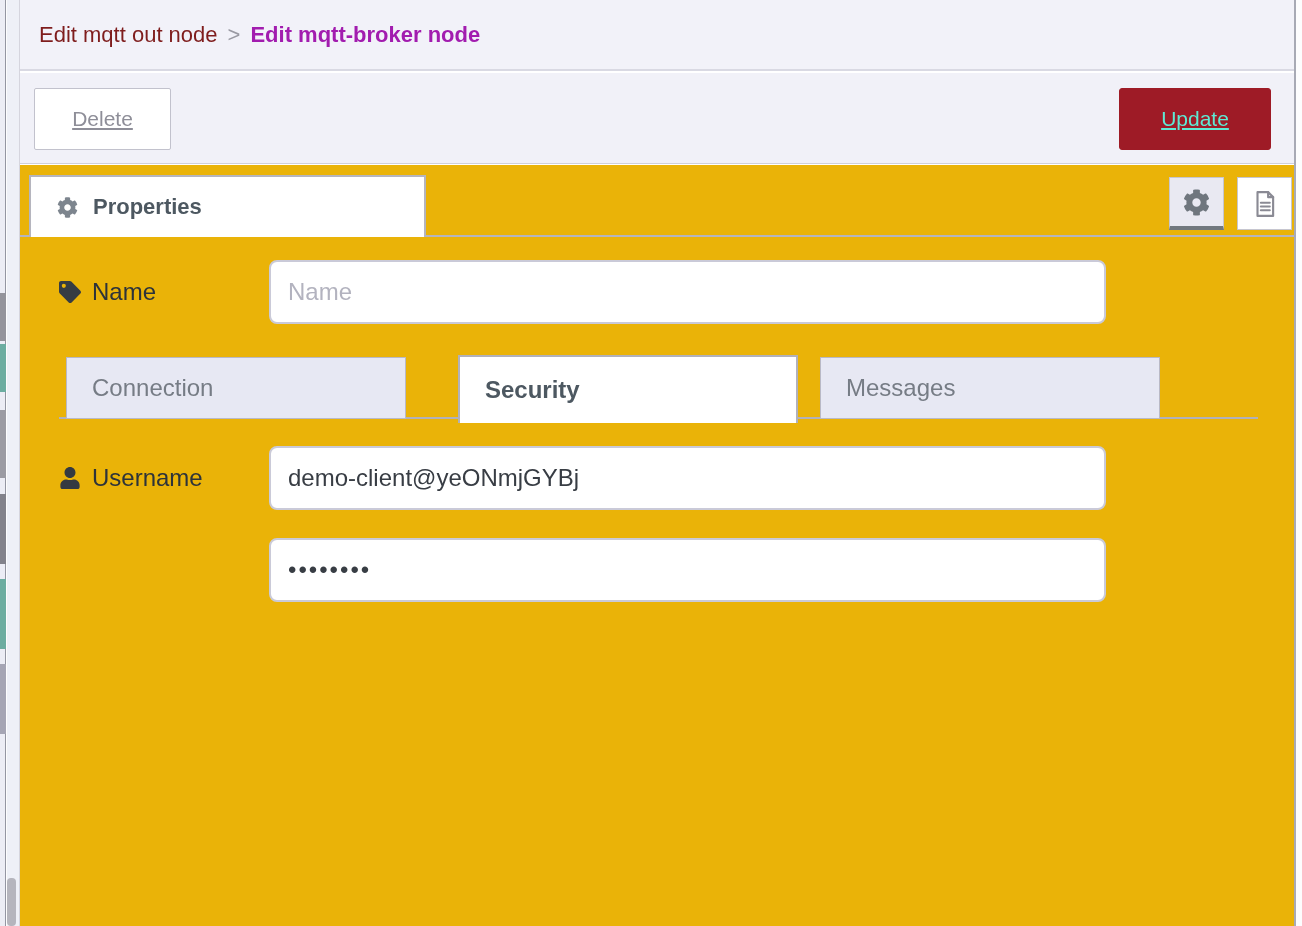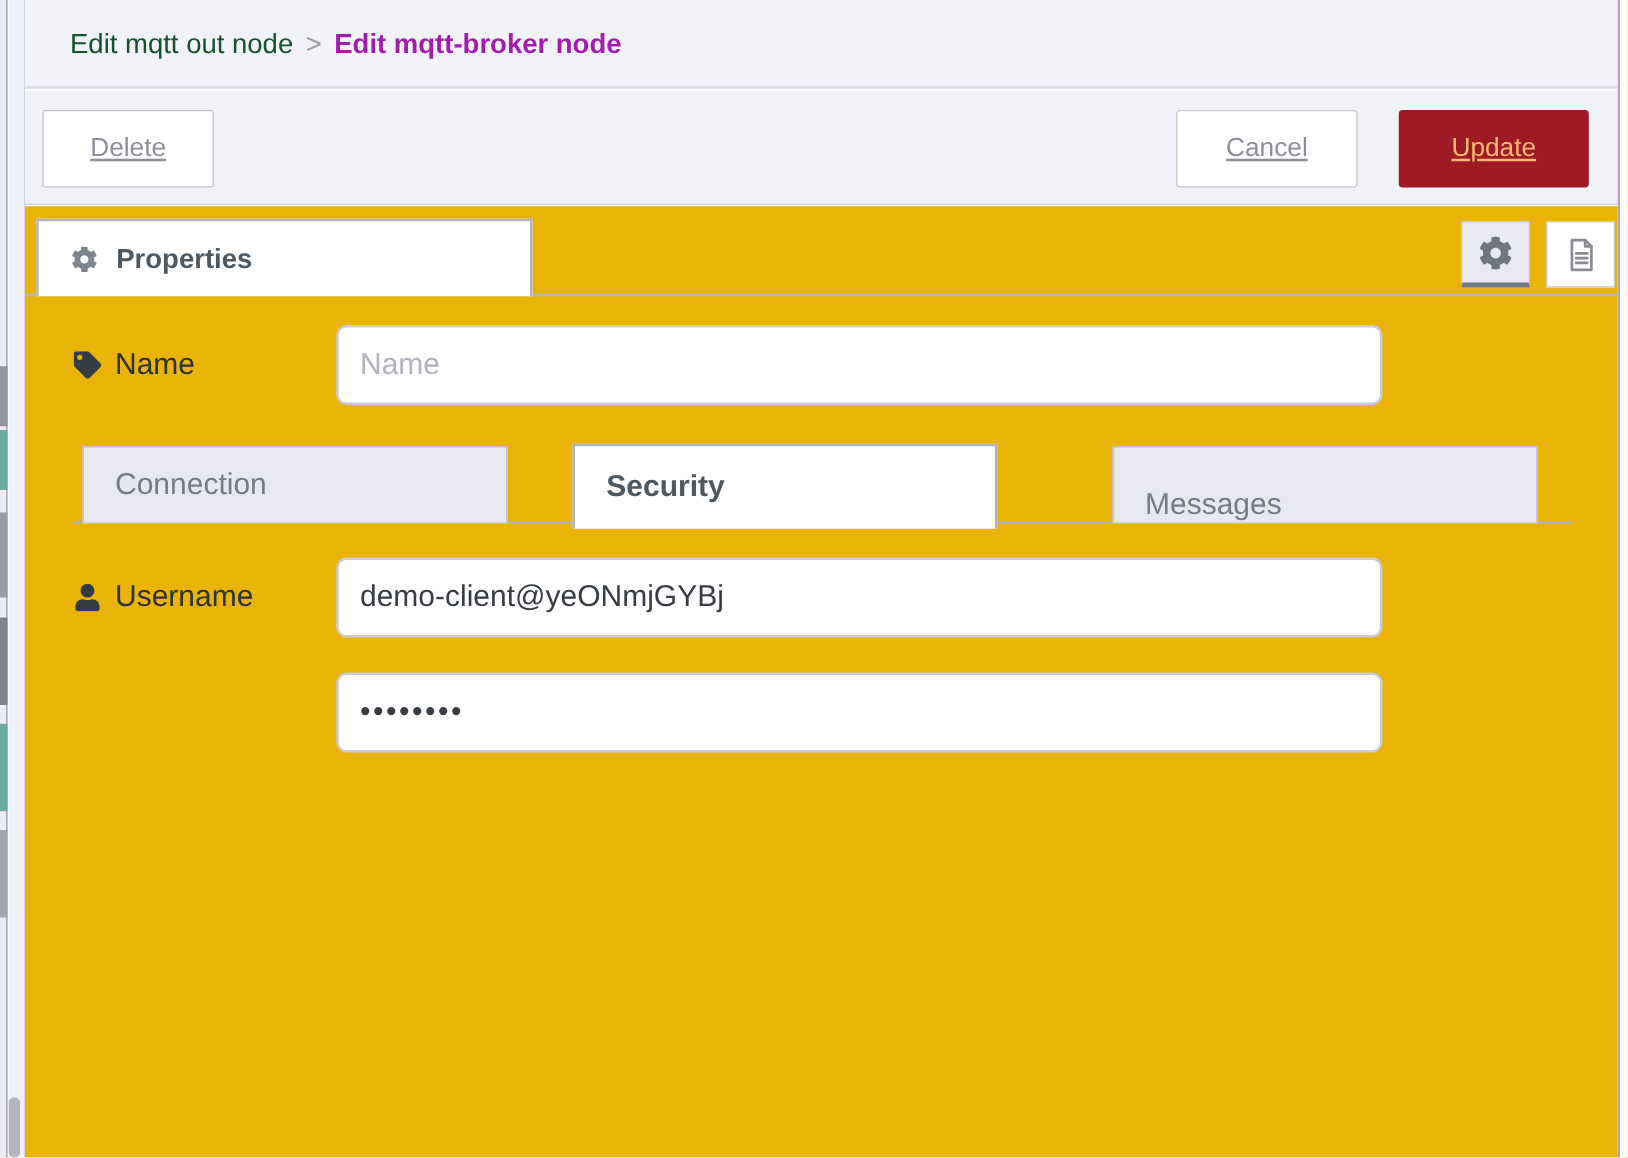--- a/index.html
+++ b/index.html
@@ -14,34 +14,34 @@
   .workspace-gap { position:absolute; left:7px; top:0; width:12px; height:926px; background:#eef0f7; }
   .left-scrollbar { position:absolute; left:7px; top:878px; width:9px; height:48px; background:#b5b5bd; border-radius:4px; }
 
   
   .dialog { position:absolute; left:19px; top:0; width:1277px; height:926px;
     background:#ffffff; border-left:1px solid #d5d5de; border-right:2px solid #a8aab5; }
 
   .breadcrumb-bar { position:absolute; left:0; top:0; width:100%; height:71px;
     background:#f2f2f9; border-bottom:2px solid #d9d9e3; line-height:69px;
     padding-left:19px; font-size:22px; white-space:nowrap; }
-  .crumb-parent { color:#14532d; cursor:pointer;margin-left:17px; }
+  .crumb-parent { color:#7f1d1d; cursor:pointer; }
   .crumb-sep { color:#9a9aa3; padding:0 10px; }
   .crumb-current { color:#a21caf; font-weight:bold; }
 
   .toolbar { position:absolute; left:0; top:73px; width:100%; height:91px;
     background:#f1f1f8; border-bottom:1px solid #d0d0d8; }
   .btn { position:absolute; font-size:21px; cursor:pointer;
     font-family:"Liberation Sans","DejaVu Sans",sans-serif;text-decoration:underline; }
   .btn-delete { left:14px; top:15px; width:137px; height:62px;
     background:#ffffff; border:1px solid #c2c2cd; border-radius:2px; color:#8e8e98; }
   .btn-cancel { left:921px; top:15px; width:145px; height:62px;
     background:#ffffff; border:1px solid #c6c6d1; border-radius:3px; color:#8e8e98; }
   .btn-update { left:1099px; top:15px; width:152px; height:62px;
-    background:#9e1b26; border:1px solid #9e1b26; border-radius:3px; color:#fdba74; }
+    background:#9e1b26; border:1px solid #9e1b26; border-radius:3px; color:#5eead4; }
 
   .content { position:absolute; left:0; top:165px; width:100%; height:761px; background:#eab308; }
 
   
   .proptab-line { position:absolute; left:0; top:70px; width:1274px; height:2px; background:#b5b5be; }
   .properties-tab { position:absolute; left:9px; top:10px; width:397px; height:62px;
     background:#ffffff; border:2px solid #b5b5be; border-bottom:none; z-index:2;
     display:flex; align-items:center; padding-left:26px; cursor:pointer; }
   .properties-tab .label { font-size:22px; font-weight:bold; color:#4d5861; margin-left:15px; }
   .properties-tab svg { color:#7d858e; }
@@ -69,21 +69,21 @@
 
   
   .subtabs-line { position:absolute; left:39px; top:252px; width:1199px; height:2px; background:#b1b1bb; }
   .subtab { position:absolute; top:192px; width:340px; height:62px;
     background:#e7e8f3; border:1px solid #b9b9c6; display:flex; align-items:center;
     padding-left:25px; font-size:24px; color:#767c85; cursor:pointer; }
   .subtab.active { top:190px; height:68px; background:#ffffff;
     border:2px solid #b1b1bb; border-bottom:none; color:#4d5861; font-weight:bold; z-index:3; }
   .subtab-connection { left:46px; }
   .subtab-security   { left:438px; }
-  .subtab-messages   { left:870px;align-items:flex-end; }
+  .subtab-messages   { left:800px; }
 </style>
 </head>
 <body>
 
 <div class="screen">
 
   <div class="palette-strip">
     <div class="seg" style="top:293px;height:48px;background:#94949c"></div>
     <div class="seg" style="top:344px;height:48px;background:#6cada1"></div>
     <div class="seg" style="top:410px;height:68px;background:#9b9ba3"></div>
@@ -95,21 +95,20 @@
   <div class="left-scrollbar"></div>
 
   <div class="dialog">
 
     <div class="breadcrumb-bar">
       <span class="crumb-parent">Edit mqtt out node</span><span class="crumb-sep">&gt;</span><span class="crumb-current">Edit mqtt-broker node</span>
     </div>
 
     <div class="toolbar">
       <button class="btn btn-delete">Delete</button>
-      <button class="btn btn-cancel">Cancel</button>
       <button class="btn btn-update">Update</button>
     </div>
 
     <div class="content">
 
       <div class="proptab-line"></div>
 
       <div class="properties-tab">
         <svg width="21" height="21" viewBox="0 0 512 512" fill="currentColor">
             <path d="M487.4 315.7l-42.6-24.6c4.3-23.2 4.3-47 0-70.2l42.6-24.6c4.9-2.8 7.1-8.6 5.5-14-11.1-35.6-30-67.8-54.7-94.6-3.8-4.1-10-5.1-14.8-2.3L380.8 110c-17.9-15.4-38.5-27.3-60.8-35.1V25.8c0-5.6-3.9-10.5-9.4-11.7-36.7-8.2-74.3-7.8-109.2 0-5.5 1.2-9.4 6.1-9.4 11.7V75c-22.2 7.9-42.8 19.8-60.8 35.1L88.7 85.5c-4.9-2.8-11-1.9-14.8 2.3-24.7 26.7-43.6 58.9-54.7 94.6-1.7 5.4.6 11.2 5.5 14L67.3 221c-4.3 23.2-4.3 47 0 70.2l-42.6 24.6c-4.9 2.8-7.1 8.6-5.5 14 11.1 35.6 30 67.8 54.7 94.6 3.8 4.1 10 5.1 14.8 2.3l42.6-24.6c17.9 15.4 38.5 27.3 60.8 35.1v49.2c0 5.6 3.9 10.5 9.4 11.7 36.7 8.2 74.3 7.8 109.2 0 5.5-1.2 9.4-6.1 9.4-11.7v-49.2c22.2-7.9 42.8-19.8 60.8-35.1l42.6 24.6c4.9 2.8 11 1.9 14.8-2.3 24.7-26.7 43.6-58.9 54.7-94.6 1.5-5.5-.7-11.3-5.6-14.1zM256 336c-44.1 0-80-35.9-80-80s35.9-80 80-80 80 35.9 80 80-35.9 80-80 80z"></path>

